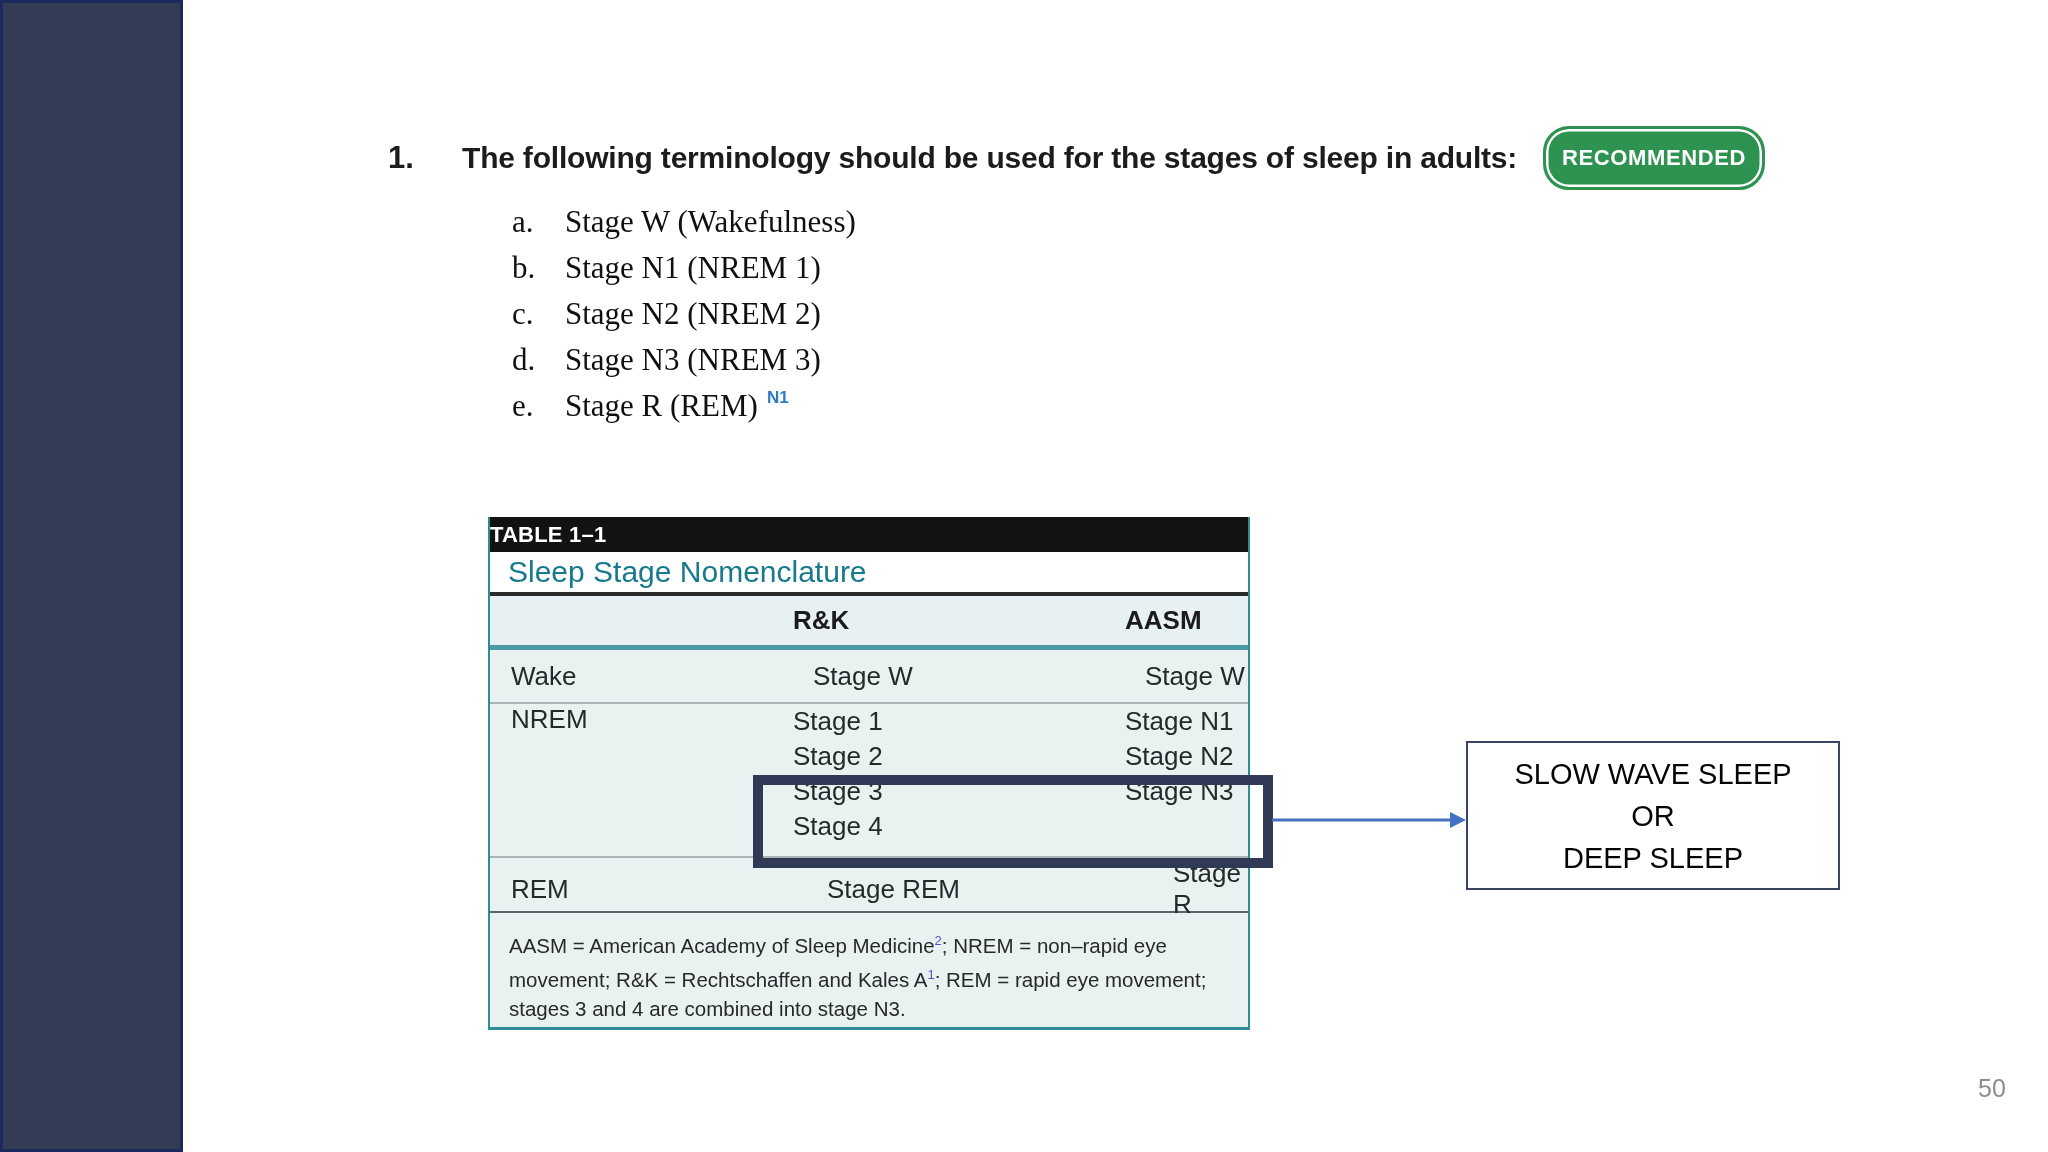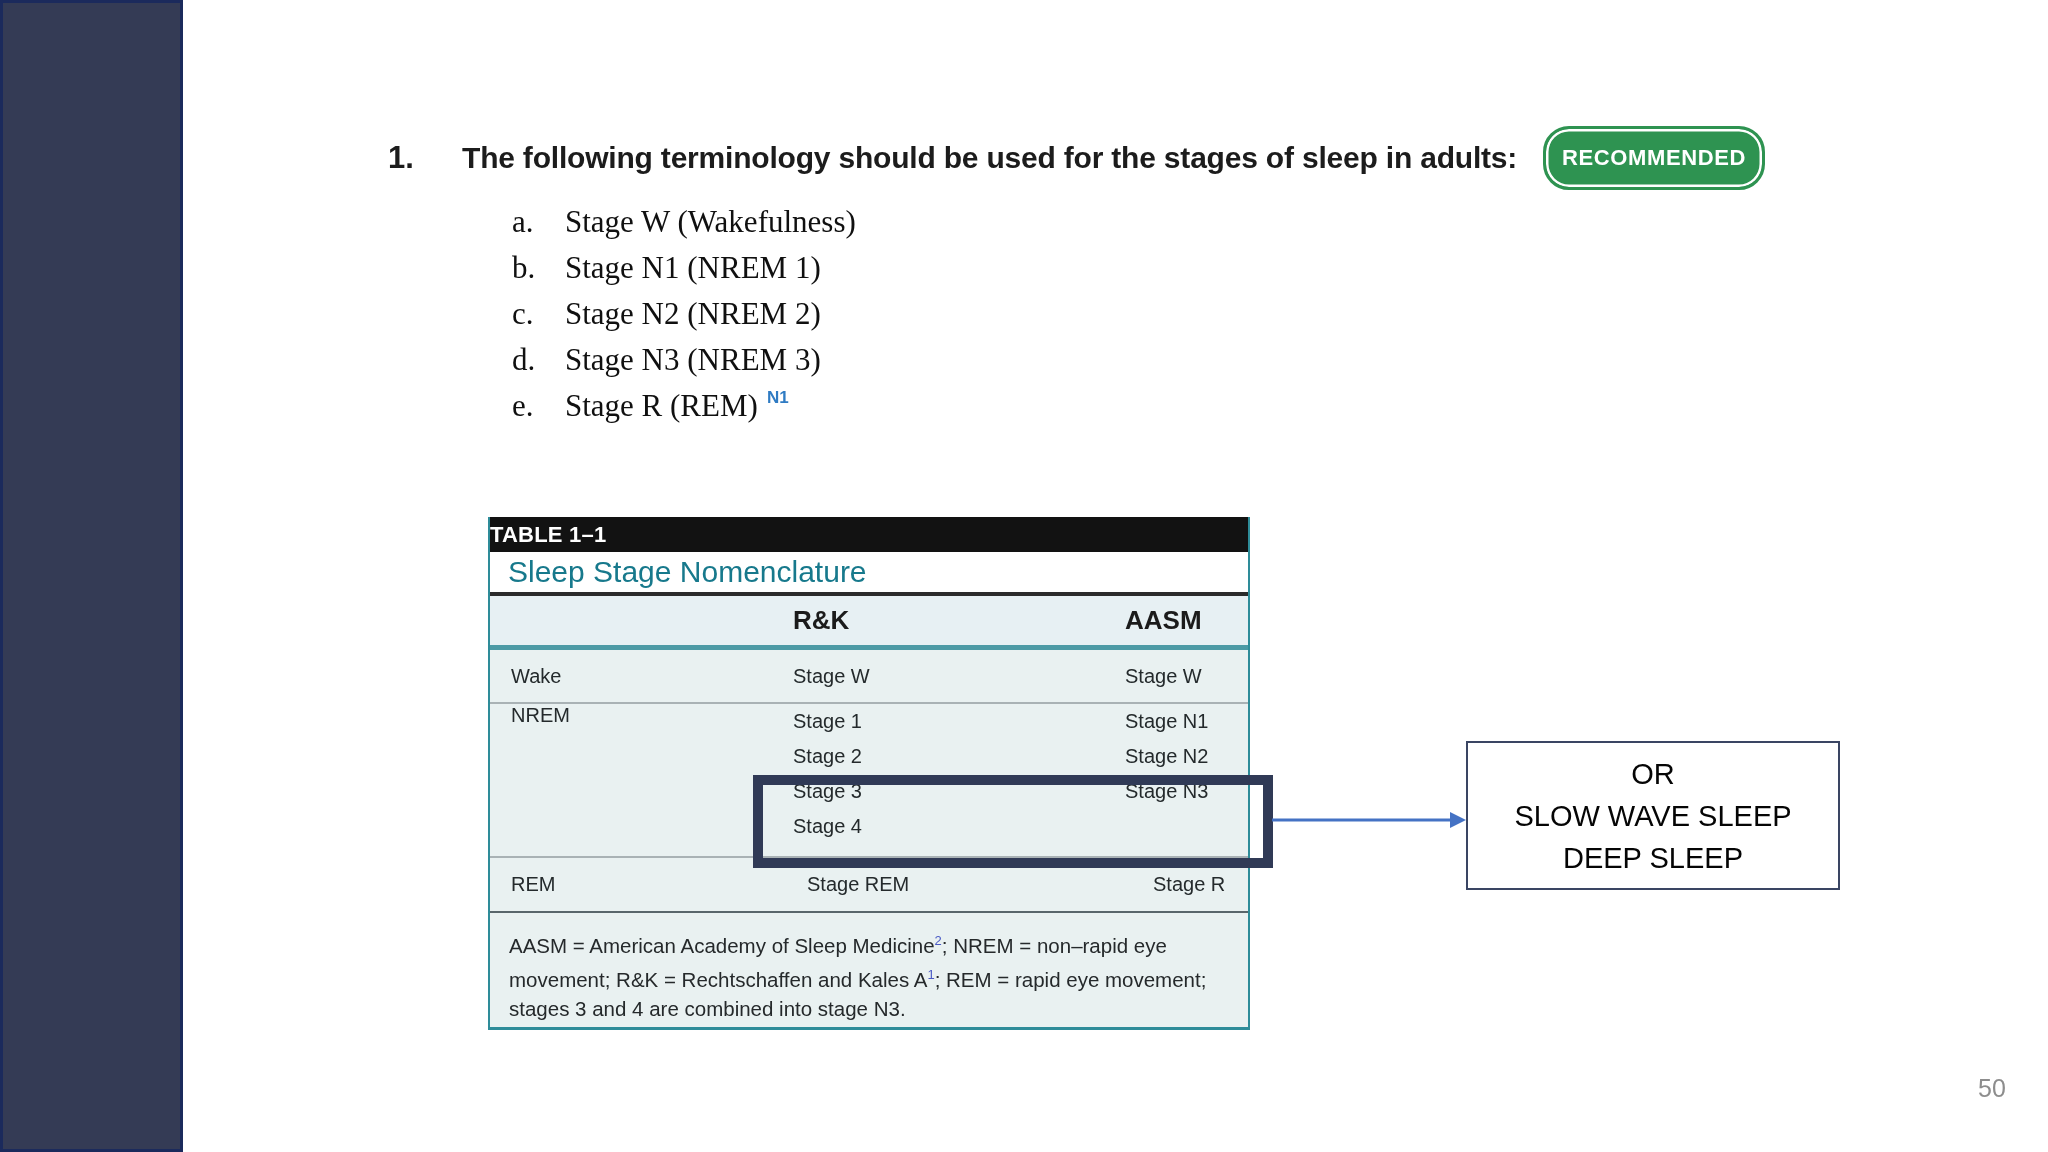--- a/index.html
+++ b/index.html
@@ -36,27 +36,27 @@
   }
   
   #sleep-table{
     position:absolute;left:488px;top:517px;width:762px;box-sizing:border-box;background:var(--row-bg);
     border-left:2px solid var(--table-teal);border-right:2px solid var(--table-teal);border-bottom:3px solid var(--table-teal);
   }
   .table-label-bar{height:35px;background:#121212;color:#ffffff;font-weight:700;font-size:22px;display:flex;align-items:center;padding-left:0;letter-spacing:0.2px;}
   .table-title-band{height:40px;background:#ffffff;color:var(--teal-text);font-weight:400;font-size:30px;display:flex;align-items:center;padding-left:18px;}
   .dark-rule{height:4px;background:#2b2b2b;}
   .thead{height:49px;background:var(--header-bg);display:grid;grid-template-columns:303px 332px 1fr;align-items:center;font-weight:700;font-size:26px;color:#1b1b1b;border-bottom:5px solid var(--teal-rule);}
-  .trow{display:grid;grid-template-columns:303px 332px 1fr;font-size:20px;color:#242a2c;}
+  .trow{display:grid;grid-template-columns:303px 332px 1fr;font-size:26px;color:#242a2c;}
   .trow-0{height:52px;align-items:center;}
   .trow-1{height:152px;box-sizing:border-box;align-items:start;}
   .trow-2{height:53px;align-items:center;gap:14px;}
   .cat{padding-left:21px;}
   .cline{line-height:35px;}
-  .trow-0 .cline,.trow-2 .cline{line-height:normal;}
+  .trow-0 .cline,.trow-2 .cline{line-height:normal;margin-left:20px;}
   .row-sep{height:2px;background:#A9B2B5;}
   .foot-sep{height:2px;background:#59666B;}
   .tfoot{height:114px;box-sizing:border-box;padding:13px 34px 0 19px;font-size:20.5px;line-height:29px;color:#25292B;}
   .tfoot sup{color:var(--ref-purple);font-size:13px;}
   
   #highlight-box{position:absolute;left:753px;top:775px;width:520px;height:93px;border:10px solid var(--highlight-navy);box-sizing:border-box;background:transparent;}
   #arrow-svg{position:absolute;left:1272px;top:810px;}
   #callout{
     position:absolute;left:1466px;top:741px;width:374px;height:149px;background:#ffffff;
     border:2px solid var(--callout-border);box-sizing:border-box;display:flex;flex-direction:column;
@@ -150,18 +150,18 @@
 </section>
 
 <div id="highlight-box"></div>
 
 <svg id="arrow-svg" width="194" height="20" viewBox="0 0 194 20">
   <line x1="0" y1="10" x2="180" y2="10" stroke="var(--arrow-blue)" stroke-width="3"></line>
   <polygon points="178,2 194,10 178,18" fill="var(--arrow-blue)"></polygon>
 </svg>
 
 <div id="callout">
+    <div class="callout-line">SLOW WAVE SLEEP</div>
     <div class="callout-line">OR</div>
-    <div class="callout-line">SLOW WAVE SLEEP</div>
     <div class="callout-line">DEEP SLEEP</div>
   </div>
 
 <div class="page-number">50</div>
 
 </body></html>

